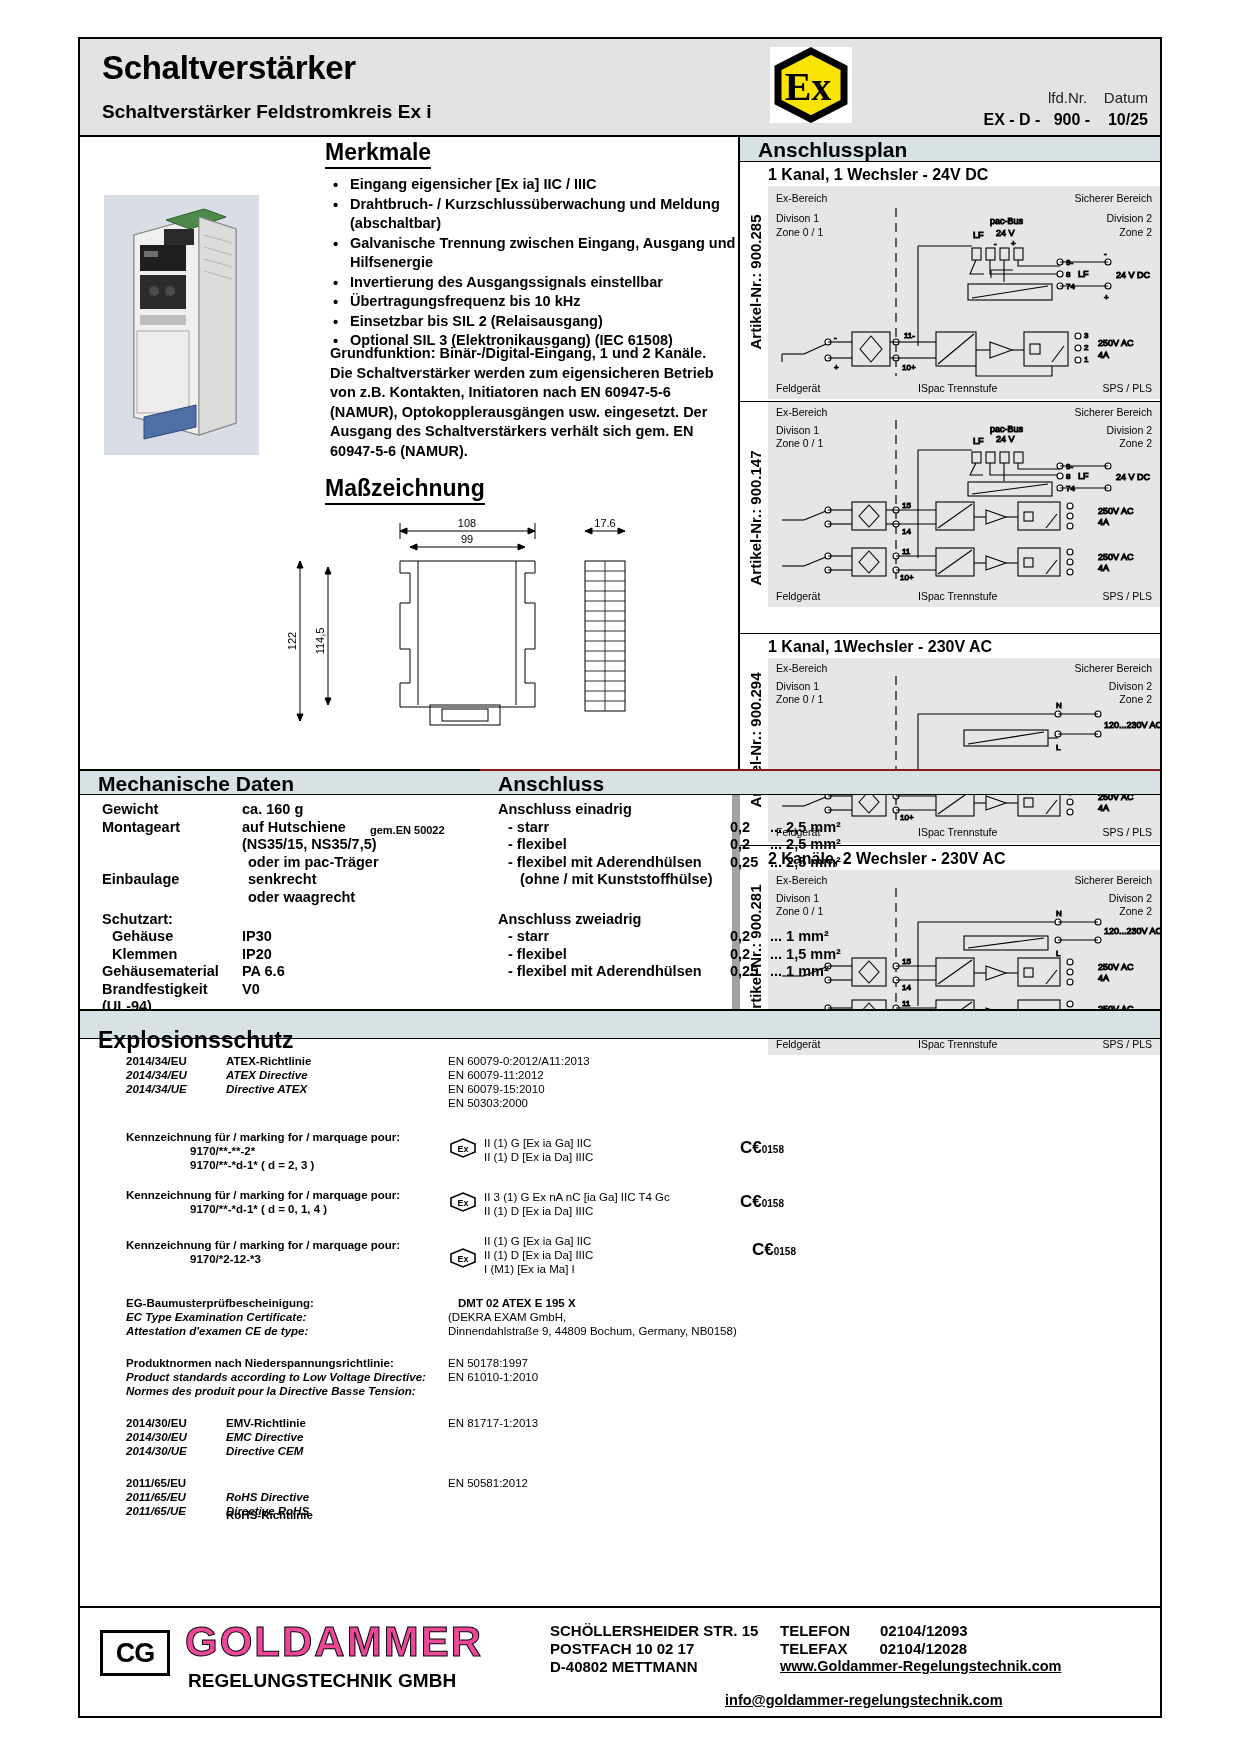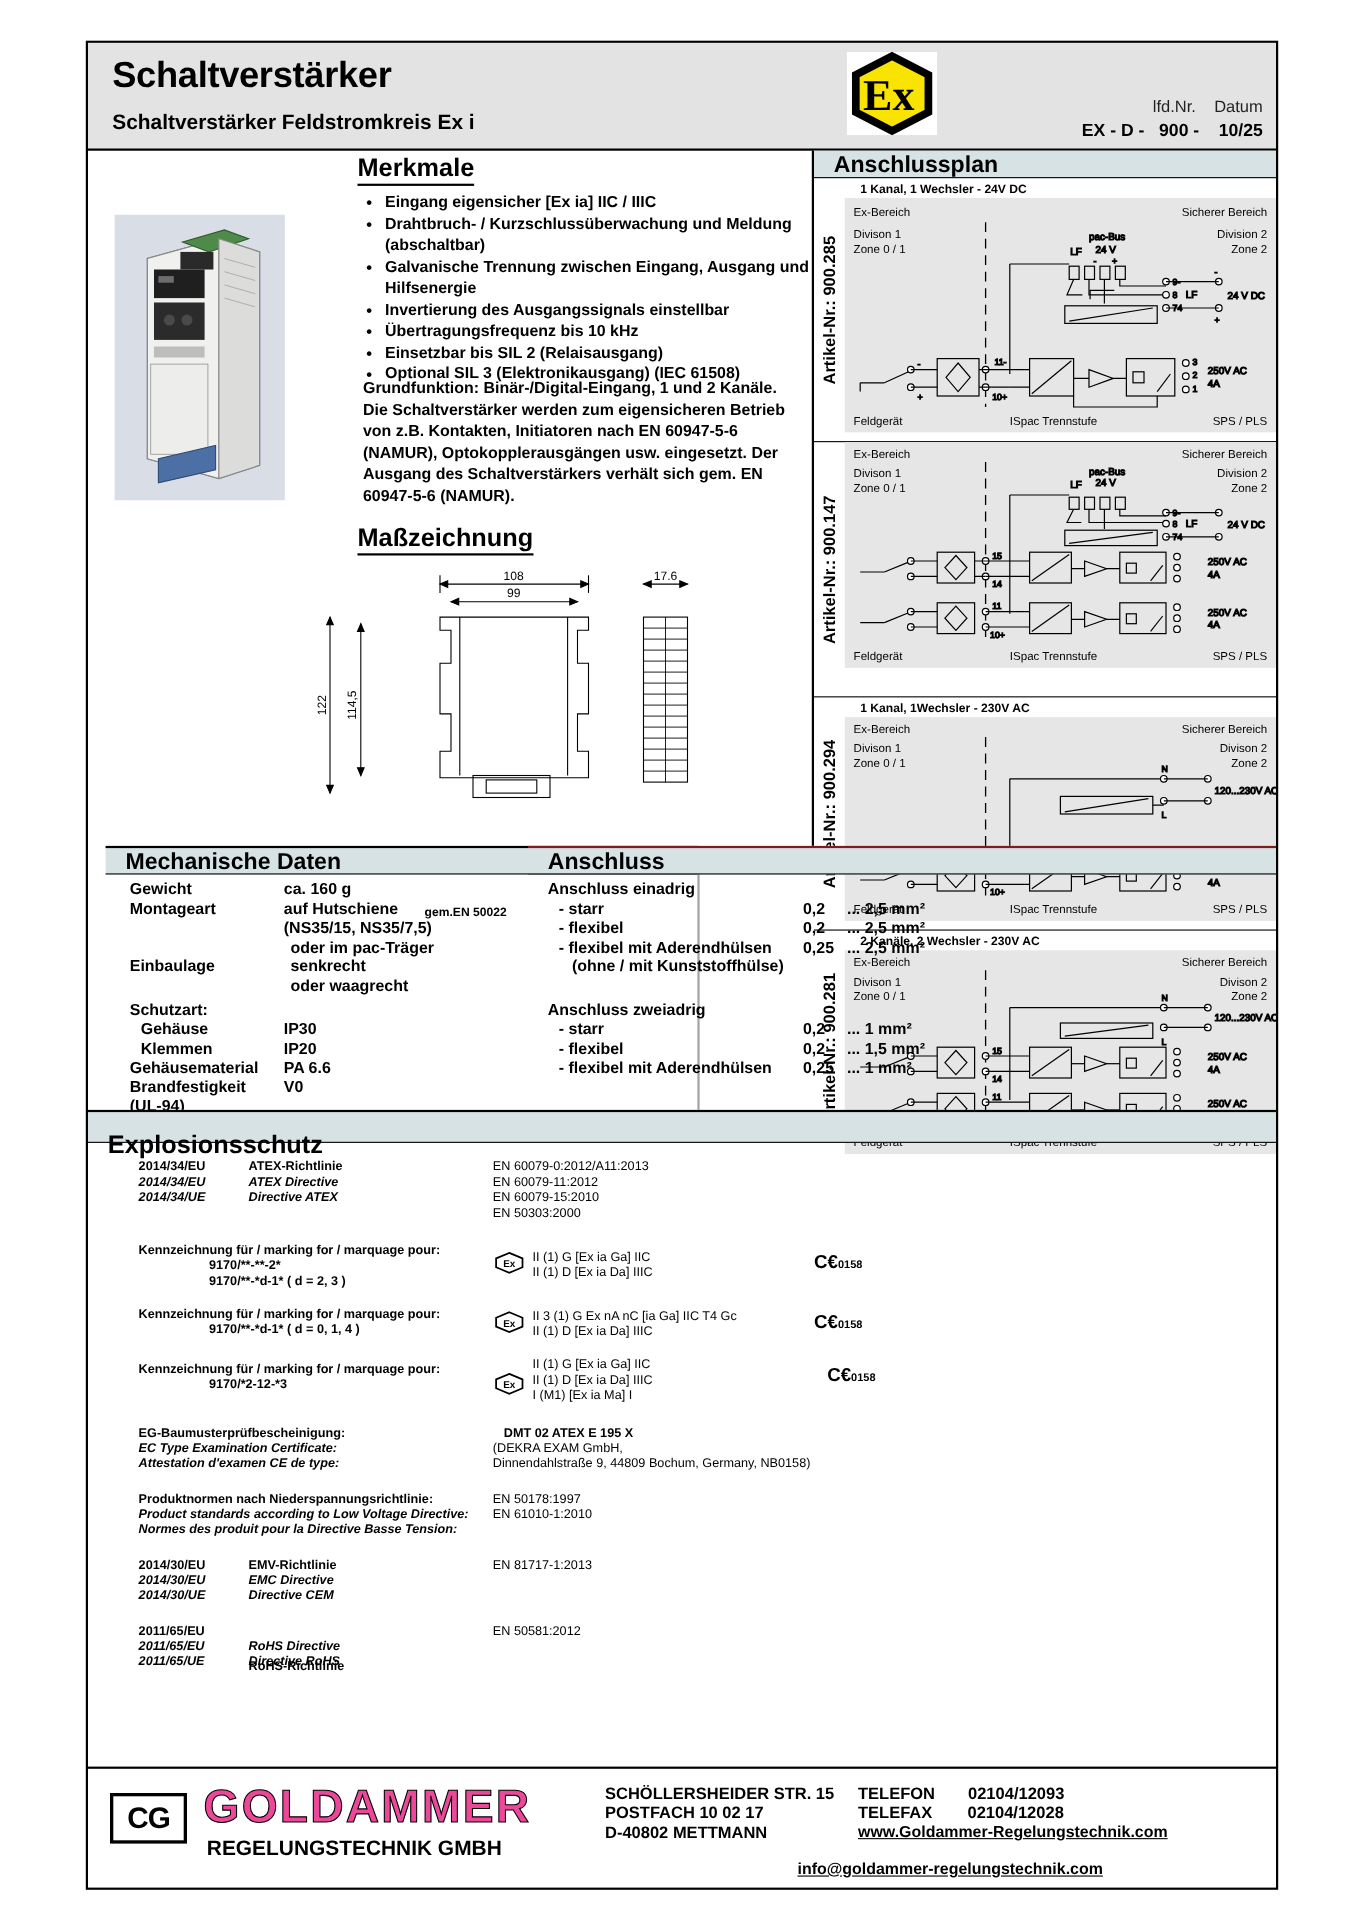--- a/index.html
+++ b/index.html
@@ -29,28 +29,28 @@
   ul.feat{position:absolute;left:250px;top:38px;width:400px;margin:0;padding:0 0 0 20px;list-style:none;font-size:14.5px;font-weight:bold;line-height:19.5px;}
   ul.feat li{position:relative;margin-bottom:0;}
   ul.feat li:before{content:"\2022";position:absolute;left:-17px;top:0;font-size:15px;}
   .grundf{position:absolute;left:250px;top:207px;width:395px;font-size:14.5px;font-weight:bold;line-height:19.5px;}
   .masz-h{position:absolute;left:245px;top:338px;font-size:23px;font-weight:bold;border-bottom:2px solid #000;padding-bottom:1px;}
   .dimdraw{position:absolute;left:200px;top:372px;width:440px;height:250px;}
 
   
   .rightcol{position:absolute;left:660px;top:98px;width:420px;height:872px;}
   .diag{position:relative;border-bottom:1px solid #000;box-sizing:border-box;}
-  .diag-title{font-size:11px;font-weight:bold;padding:4px 0 2px 42px;}
+  .diag-title{font-size:16px;font-weight:bold;padding:4px 0 2px 28px;}
   .artnr{position:absolute;left:2px;top:0;width:26px;height:100%;}
   .artnr span{position:absolute;left:50%;top:50%;transform:translate(-50%,-50%) rotate(-90deg);white-space:nowrap;font-size:15px;font-weight:bold;}
   .diag-body{position:relative;margin-left:28px;background:#e6e6e6;}
   .diag-body svg{display:block;}
 
   
-  .mech{position:absolute;left:16px;top:730px;width:540px;height:240px;border-right:2px solid #a3a3a3;box-sizing:border-box;}
+  .mech{position:absolute;left:0;top:730px;width:660px;height:240px;border-right:8px solid #a3a3a3;box-sizing:border-box;}
   .ansch{position:absolute;left:400px;top:730px;width:680px;height:240px;}
   .tbl{position:absolute;font-size:14.5px;font-weight:bold;line-height:17.5px;}
   .r{position:relative;height:17.5px;white-space:nowrap;}
   .c1{position:absolute;left:0;}
   .c2{position:absolute;}
   .sm{font-size:11px;font-weight:bold;}
 
   
   .expl{position:absolute;left:0;top:970px;width:1080px;height:560px;}
   .ex-body{position:relative;font-size:11.5px;line-height:13.5px;}

